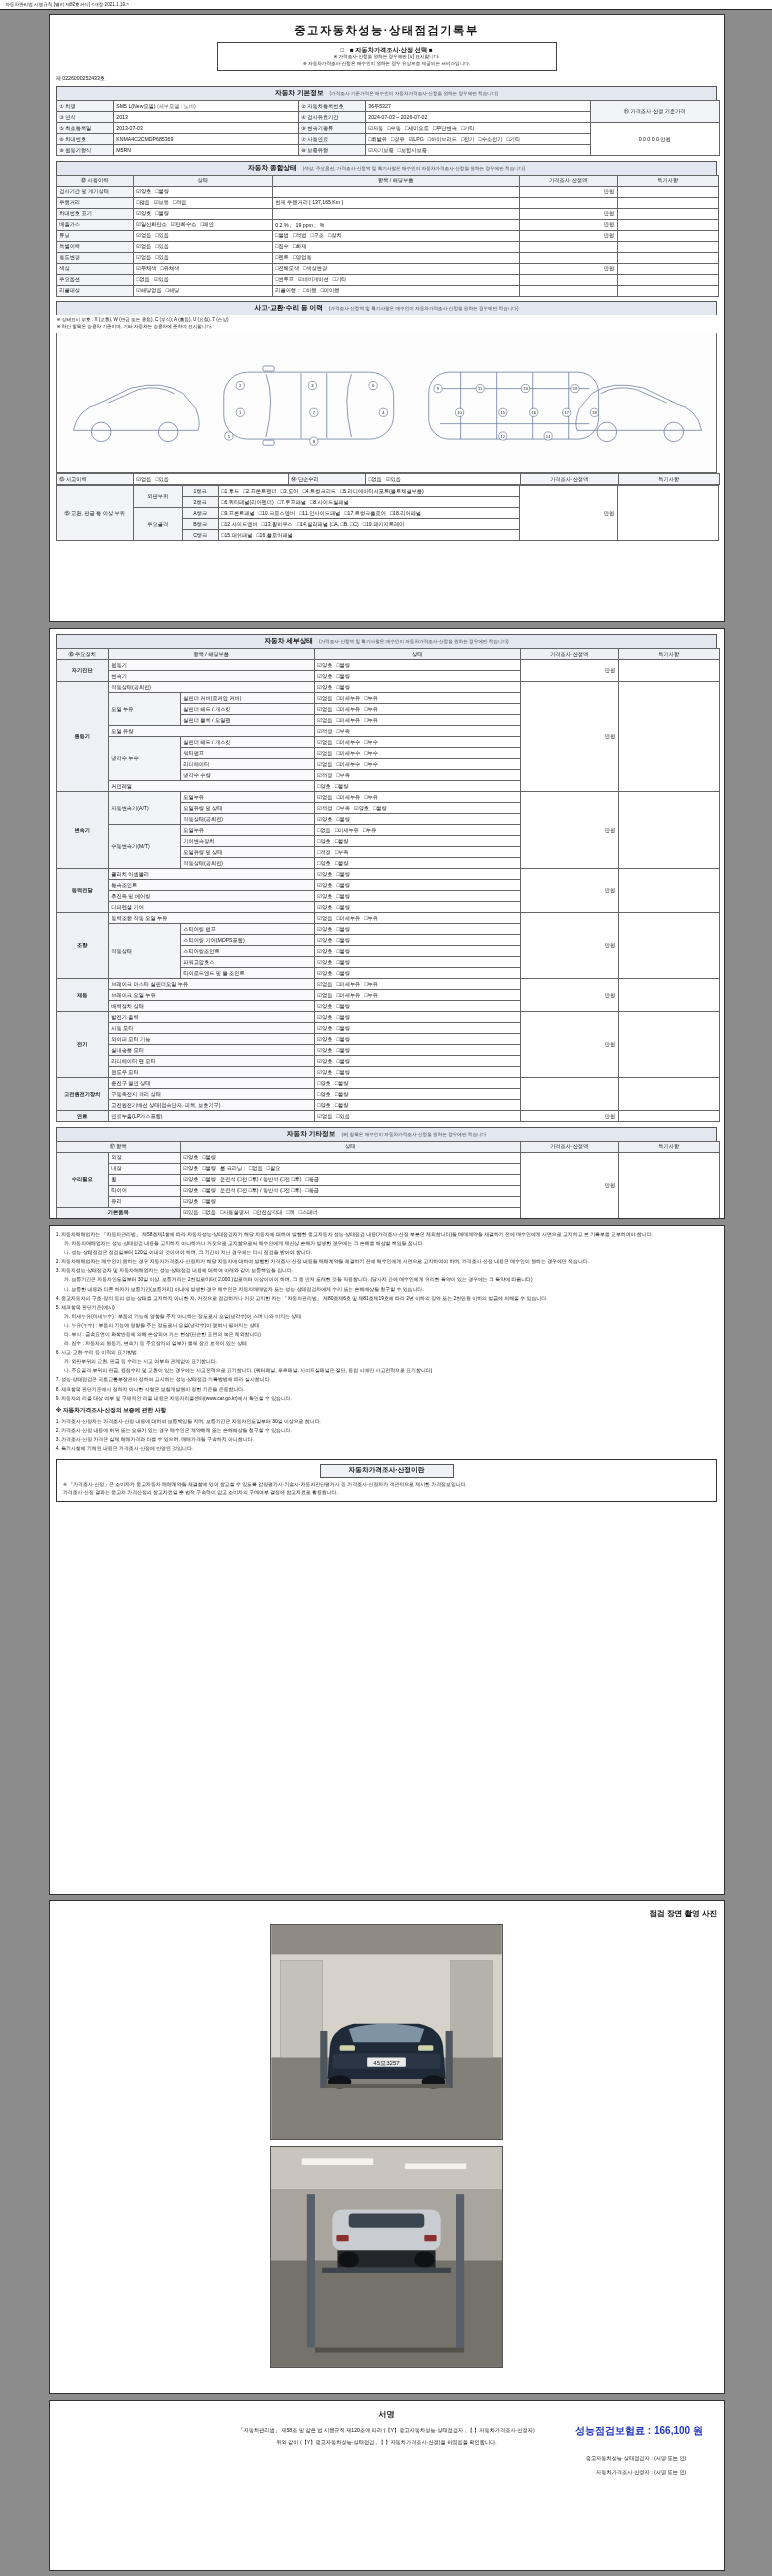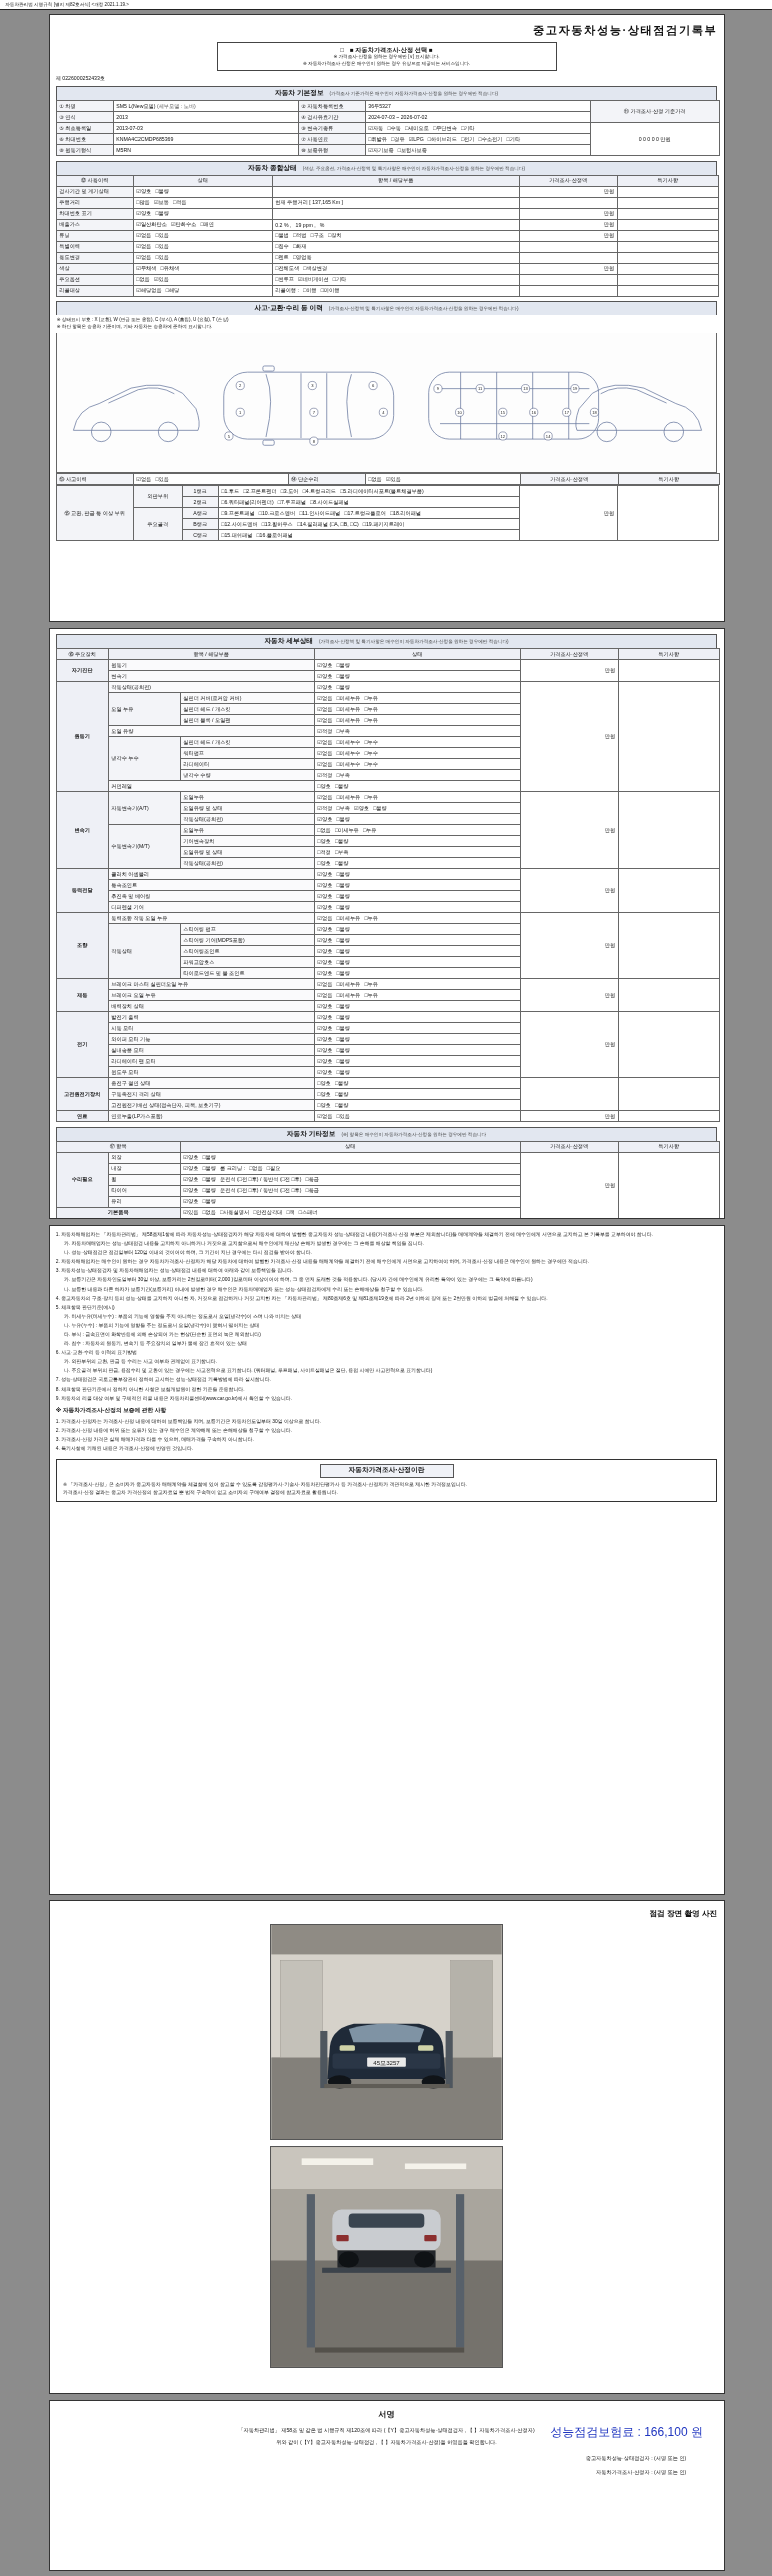--- a/index.html
+++ b/index.html
@@ -2,21 +2,21 @@
 <html style="font-size:8.2px"><head>
 <meta charset="utf-8">
 <style>
   *{box-sizing:border-box;margin:0;padding:0}
   html,body{width:773px}
   body{height:2576px;overflow:hidden;background:#8c8c8c;font-family:"Liberation Sans","DejaVu Sans",sans-serif;color:#111}
   .top-strip{background:#fff;border-bottom:1px solid #222;font-size:4.6px;padding:1.5px 5.2px;height:10.3px;color:#222}
   .page-bg{padding-top:4.1px}
   .panel{width:676px;margin:0 auto 5.7px;background:#fff;border:0.5px solid #333;padding:5.2px 6.2px;overflow:hidden;position:relative}
   .p1{height:608px}.p2{height:591px}.p3{height:670px}.p4{height:494px}.p5{height:171px}
-  h1.doc-title{text-align:right;font-size:11.3px;letter-spacing:1.5px;margin:2.1px 0 4.1px;font-weight:bold}
+  h1.doc-title{text-align:center;font-size:11.3px;letter-spacing:1.5px;margin:2.1px 0 4.1px;font-weight:bold}
   .select-box{width:340px;margin:0 auto 4.1px;border:0.5px solid #444;padding:2.1px 5.2px;font-size:4.6px;text-align:center;line-height:1.5}
   .select-box .sb-title{font-size:6.2px;font-weight:bold}
   .doc-no{font-size:5.2px;margin:1px 0 2.1px}
   .sec-bar{background:#e2e7f0;border:0.5px solid #555;border-bottom:none;text-align:center;padding:2.1px 0;font-size:6.7px;font-weight:bold;margin-top:4.1px}
   .sec-bar .sub{font-weight:normal;font-size:4.6px;color:#444;margin-left:4.1px}
   table.form{width:100%;border-collapse:collapse;table-layout:fixed;font-size:5.2px}
   table.form th,table.form td{border:0.5px solid #666;padding:1.5px 2.6px;vertical-align:middle;overflow:hidden}
   table.form th{background:#eef0f6;font-weight:normal}
   td.lab{background:#f3f4f8}
   td.glab{background:#eef0f6;text-align:center;font-weight:bold}
@@ -33,21 +33,21 @@
   .notice-title{font-size:7.2px;font-weight:bold;text-align:center;border:0.5px solid #555;background:#e2e7f0;padding:2.6px 0;margin-bottom:4.1px}
   .ni{font-size:4.9px;line-height:1.55;margin-bottom:1.5px}
   .ind1{padding-left:8.2px}
   .sub-head{font-size:5.7px;font-weight:bold;margin:5.2px 0 2.1px}
   .def-box{border:0.8px solid #333;margin-top:6.2px;padding:4.1px 6.2px}
   .def-box .db-title{font-size:6.7px;font-weight:bold;text-align:center;border:0.5px solid #555;width:134px;margin:0 auto 3.1px;padding:1.5px 0;background:#f0f2f7}
   .def-box .db-line{font-size:4.9px;line-height:1.6}
   .photos-title{text-align:right;font-size:7.7px;font-weight:bold;margin:2.1px 0 5.2px}
   .photo{display:block;margin:0 auto 6.2px;border:0.5px solid #555}
   .sign-title{text-align:center;font-size:8.2px;font-weight:bold;margin:3.1px 0 5.2px}
-  .fee{position:absolute;right:20.6px;top:23px;font-size:12px;font-weight:normal;color:#1f35c0}
+  .fee{position:absolute;right:20.6px;top:23px;font-size:10px;font-weight:bold;color:#1f35c0}
   .sign-line{font-size:5.2px;text-align:center;line-height:1.8;margin-top:3.1px}
   .signer{font-size:5.2px;text-align:right;margin:7.2px 31px 0 0}
 </style>
 </head>
 <body>
 
 <div class="top-strip">자동차관리법 시행규칙 [별지 제82호서식] &lt;개정 2021.1.19.&gt;</div>
 
 <div class="page-bg">
 

